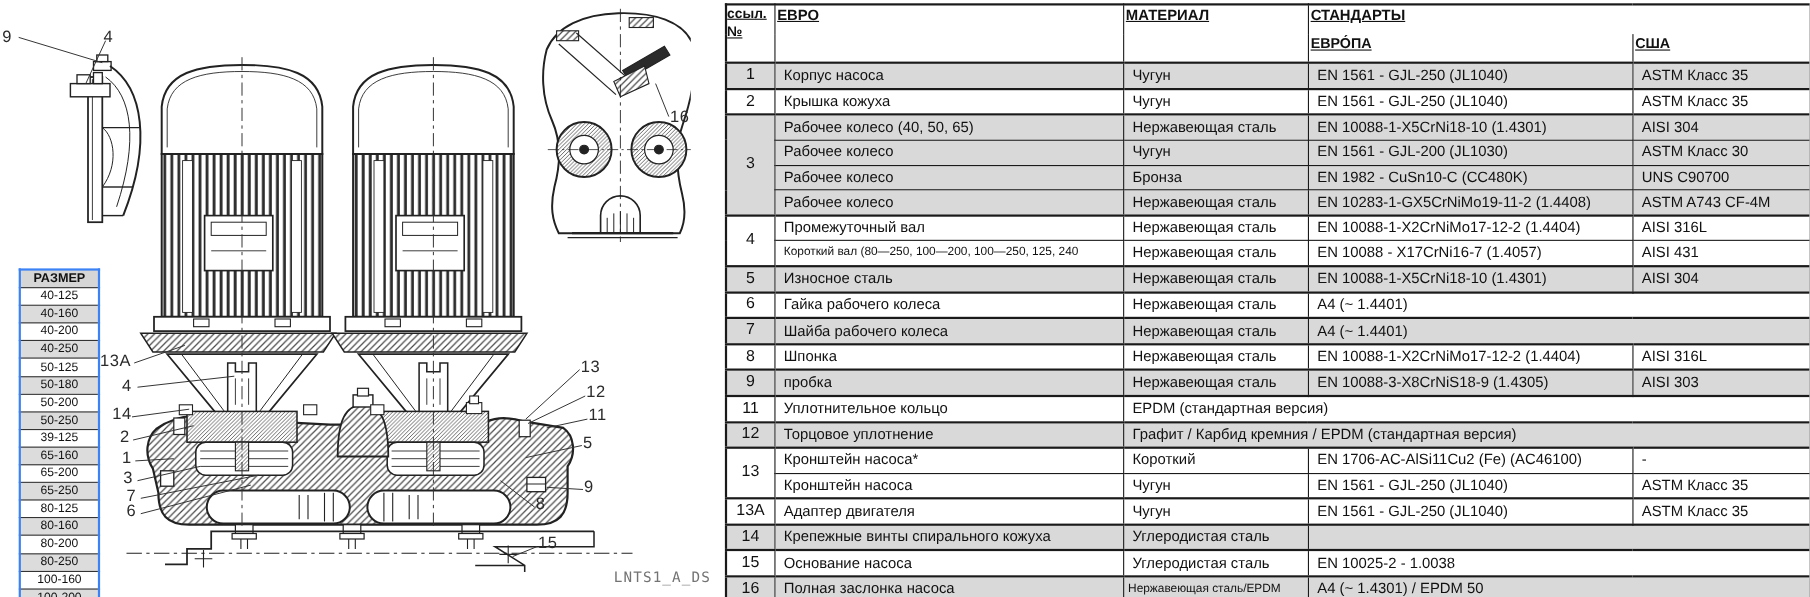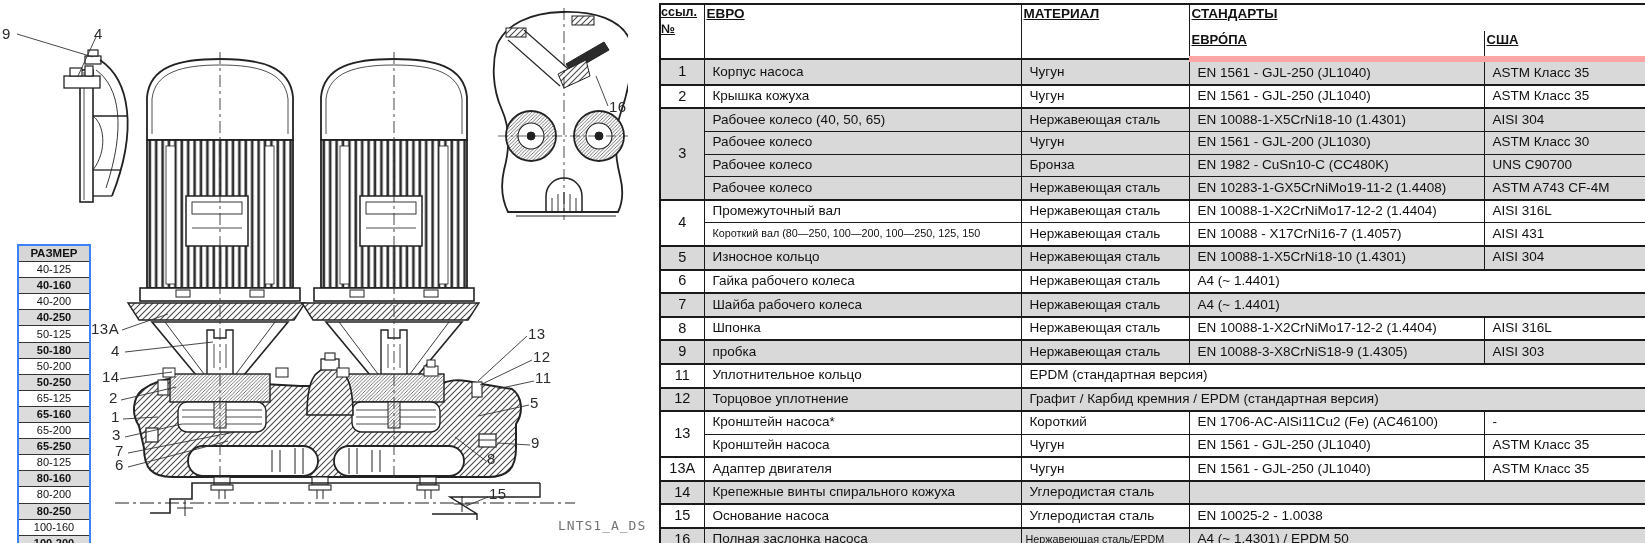--- a/index.html
+++ b/index.html
@@ -12,38 +12,38 @@
   .callout{position:absolute;font-size:15px;color:#2b2b2b;letter-spacing:.5px;line-height:1;}
   #drawing-code{position:absolute;left:558px;top:518px;color:#737373;
     font-family:"DejaVu Sans Mono",monospace;font-size:13px;letter-spacing:1px;}
 
   
   #size-table{position:absolute;left:17px;top:209px;border-collapse:collapse;
     table-layout:fixed;width:74px;}
   #size-table td,#size-table th{border:1px solid #333;height:15.1px;padding:0;
     text-align:center;font-size:11px;line-height:1;}
   #size-table th{background:#d6d6d6;font-size:11.5px;font-weight:bold;}
-  #size-table tr.shade td{background:#dcdcdc;font-weight:bold;}
+  #size-table tr.shade td{background:#dcdcdc;}
   #size-table{border:2px solid #3b82f6;margin-top:35px;}
 
   
   #parts-table{position:absolute;left:659px;top:3px;border-collapse:collapse;
     table-layout:fixed;width:986px;}
   #parts-table col.w-ref{width:44px;} #parts-table col.w-part{width:317px;}
   #parts-table col.w-mat{width:168px;} #parts-table col.w-eu{width:295px;}
   #parts-table col.w-usa{width:162px;}
   #parts-table th,#parts-table td{border:1px solid #1a1a1a;padding:0 2px 0 8px;
     font-size:13.5px;white-space:nowrap;overflow:hidden;text-align:left;height:21.6px;line-height:1.1;}
   #parts-table{border:2px solid #1a1a1a;}
   #parts-table thead th{font-weight:bold;text-align:left;padding:2px 2px;vertical-align:top;text-decoration:underline;}
   #parts-table th.h-ref{font-size:12.5px;padding:1px 0;}
   #parts-table th.h-ref .l2{display:block;margin-top:3px;}
   #parts-table th.h-std{border-bottom:none;margin-left:23px;}
   #parts-table th.h-eu,#parts-table th.h-usa{border-top:none;font-size:13px;}
-  #parts-table thead tr:last-child th{border-bottom:6px solid #fca5a5;}
+  #parts-table thead tr:last-child th{border-bottom:1px solid #fca5a5;}
   #parts-table td.c-ref{text-align:center;padding:0;font-size:14.5px;}
   #parts-table tr.shade td{background:#d9d9d9;}
   #parts-table tr.grp td{border-top-width:2px;}
   #parts-table td.small{font-size:10.8px;}
   #parts-table td.c-mat.small{padding-left:4px;}
 </style>
 </head>
 <body>
 
 <div id="drawing-area">
@@ -312,21 +312,21 @@
       <tr class="shade">
         <td>50-180</td>
       </tr>
       <tr>
         <td>50-200</td>
       </tr>
       <tr class="shade">
         <td>50-250</td>
       </tr>
       <tr>
-        <td>65-125</td>
+        <td>39-125</td>
       </tr>
       <tr class="shade">
         <td>65-160</td>
       </tr>
       <tr>
         <td>65-200</td>
       </tr>
       <tr class="shade">
         <td>65-250</td>
       </tr>
@@ -418,28 +418,28 @@
         <td class="c-usa">ASTM A743 CF-4M</td>
       </tr>
       <tr class="grp">
         <td class="c-ref" rowspan="2">4</td>
         <td class="c-part">Промежуточный вал</td>
         <td class="c-mat">Нержавеющая сталь</td>
         <td class="c-eu">EN 10088-1-X2CrNiMo17-12-2 (1.4404)</td>
         <td class="c-usa">AISI 316L</td>
       </tr>
       <tr class="cont">
-        <td class="c-part small">Короткий вал (80—250, 100—200, 100—250, 125, 150</td>
+        <td class="c-part small">Короткий вал (80—250, 100—200, 100—250, 125, 240</td>
         <td class="c-mat">Нержавеющая сталь</td>
         <td class="c-eu">EN 10088 - X17CrNi16-7 (1.4057)</td>
         <td class="c-usa">AISI 431</td>
       </tr>
       <tr class="shade grp">
         <td class="c-ref" rowspan="1">5</td>
-        <td class="c-part">Износное кольцо</td>
+        <td class="c-part">Износное сталь</td>
         <td class="c-mat">Нержавеющая сталь</td>
         <td class="c-eu">EN 10088-1-X5CrNi18-10 (1.4301)</td>
         <td class="c-usa">AISI 304</td>
       </tr>
       <tr class="grp">
         <td class="c-ref" rowspan="1">6</td>
         <td class="c-part">Гайка рабочего колеса</td>
         <td class="c-mat">Нержавеющая сталь</td>
         <td class="c-eu" colspan="2">A4 (~ 1.4401)</td>
       </tr>

